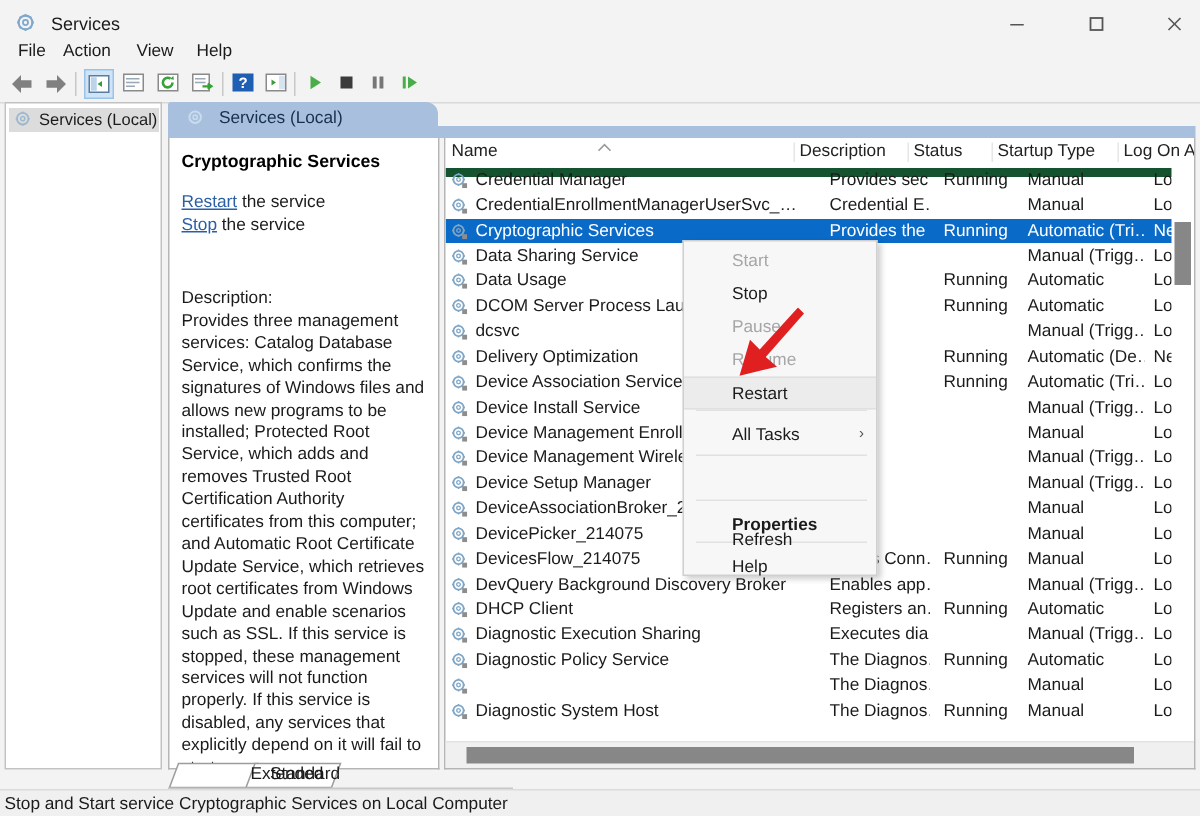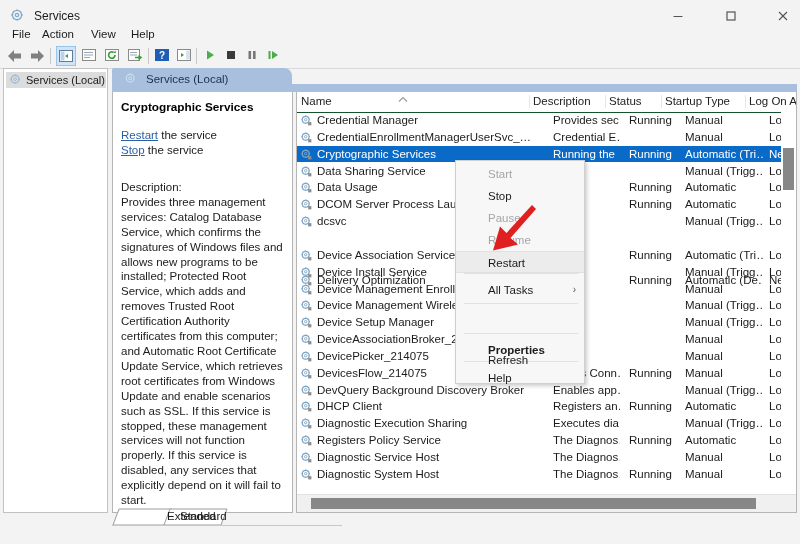--- a/index.html
+++ b/index.html
@@ -48,26 +48,26 @@
   .hdr-bar{position:absolute;left:0;top:16px;width:685px;height:8px;background:#a8c0dd;}
   .hdr-label{position:absolute;left:34px;top:4px;font-size:11.5px;color:#16314f;line-height:14px;white-space:nowrap;}
   .hdr-gear{position:absolute;left:12px;top:4px;}
 
   
   .details{position:absolute;left:0;top:24px;width:181px;height:421px;background:#fff;
            border:1px solid #b5b5b5;border-top:none;box-sizing:border-box;padding:8px 7px 0 8px;}
   .d-title{font-size:11.8px;font-weight:bold;color:#000;margin:0 0 14px 0;line-height:14px;}
   .d-link{color:#2a5fa5;text-decoration:underline;cursor:pointer;}
   .d-line{font-size:11.5px;line-height:15px;color:#1b1b1b;}
-  .d-desc{margin-top:22px;font-size:11.5px;line-height:14.9px;color:#1b1b1b;}
+  .d-desc{margin-top:34px;font-size:11.5px;line-height:14.9px;color:#1b1b1b;}
 
   
   .listpane{position:absolute;left:184px;top:24px;width:501px;height:421px;background:#fff;
             border:1px solid #b5b5b5;border-top:none;box-sizing:border-box;overflow:hidden;}
-  .colhdr{position:absolute;left:0;top:0;width:501px;height:20px;background:#fff;border-bottom:1px solid #14532d;}
+  .colhdr{position:absolute;left:0;top:0;width:501px;height:20px;background:#fff;border-bottom:6px solid #14532d;}
   .colhdr .ch{position:absolute;top:0;height:19px;line-height:19px;font-size:11.5px;color:#222;white-space:nowrap;cursor:default;}
   .colhdr .chsep{position:absolute;top:3px;width:1px;height:13px;background:#e6e6e6;}
   .sortarrow{position:absolute;left:101px;top:1px;}
 
   .rows{position:absolute;left:0;top:20px;width:485px;height:450px;overflow:hidden;}
   .row{position:absolute;left:0;width:485px;height:16.8px;cursor:default;}
   .row.sel{background:#0a6ac8;}
   .row.sel .cell{color:#fff;}
   .cell{position:absolute;top:1px;height:15px;line-height:15px;font-size:11.5px;color:#1b1b1b;white-space:nowrap;overflow:hidden;}
   .c-name{left:20px;width:232px;}
@@ -344,21 +344,21 @@
                 <circle cx="7" cy="7" r="1.5" fill="none" stroke="#7fa6c6" stroke-width="1.1"></circle>
                 <g stroke="#7fa6c6" stroke-width="1.2">
                   <line x1="7" y1="1.7" x2="7" y2="2.9"></line>
                   <line x1="7" y1="11.1" x2="7" y2="12.3"></line>
                   <line x1="1.7" y1="7" x2="2.9" y2="7"></line>
                   <line x1="11.1" y1="7" x2="12.3" y2="7"></line>
                 </g>
                 <rect x="10" y="10" width="4" height="4" fill="#8d8d8d"></rect>
               </svg></span>
             <span class="cell c-name">Cryptographic Services</span>
-            <span class="cell c-desc">Running the</span>
+            <span class="cell c-desc">Provides the</span>
             <span class="cell c-stat">Running</span>
             <span class="cell c-start">Automatic (Tri…</span>
             <span class="cell c-log">Network Se</span>
           </div>
           <div class="row" style="top: 50.55px;">
             <span class="svcicon"><svg width="13" height="13" viewBox="0 0 16 16">
                 <circle cx="7" cy="7" r="4.2" fill="none" stroke="#7fa6c6" stroke-width="1.5"></circle>
                 <circle cx="7" cy="7" r="1.5" fill="none" stroke="#7fa6c6" stroke-width="1.1"></circle>
                 <g stroke="#7fa6c6" stroke-width="1.2">
                   <line x1="7" y1="1.7" x2="7" y2="2.9"></line>
@@ -421,21 +421,21 @@
                   <line x1="11.1" y1="7" x2="12.3" y2="7"></line>
                 </g>
                 <rect x="10" y="10" width="4" height="4" fill="#8d8d8d"></rect>
               </svg></span>
             <span class="cell c-name">dcsvc</span>
             <span class="cell c-desc"></span>
             <span class="cell c-stat"></span>
             <span class="cell c-start">Manual (Trigg…</span>
             <span class="cell c-log">Local Syster</span>
           </div>
-          <div class="row" style="top: 117.95px; margin-top: 42px;">
+          <div class="row" style="top: 117.95px;">
             <span class="svcicon"><svg width="13" height="13" viewBox="0 0 16 16">
                 <circle cx="7" cy="7" r="4.2" fill="none" stroke="#7fa6c6" stroke-width="1.5"></circle>
                 <circle cx="7" cy="7" r="1.5" fill="none" stroke="#7fa6c6" stroke-width="1.1"></circle>
                 <g stroke="#7fa6c6" stroke-width="1.2">
                   <line x1="7" y1="1.7" x2="7" y2="2.9"></line>
                   <line x1="7" y1="11.1" x2="7" y2="12.3"></line>
                   <line x1="1.7" y1="7" x2="2.9" y2="7"></line>
                   <line x1="11.1" y1="7" x2="12.3" y2="7"></line>
                 </g>
                 <rect x="10" y="10" width="4" height="4" fill="#8d8d8d"></rect>
@@ -649,39 +649,38 @@
                 <circle cx="7" cy="7" r="4.2" fill="none" stroke="#7fa6c6" stroke-width="1.5"></circle>
                 <circle cx="7" cy="7" r="1.5" fill="none" stroke="#7fa6c6" stroke-width="1.1"></circle>
                 <g stroke="#7fa6c6" stroke-width="1.2">
                   <line x1="7" y1="1.7" x2="7" y2="2.9"></line>
                   <line x1="7" y1="11.1" x2="7" y2="12.3"></line>
                   <line x1="1.7" y1="7" x2="2.9" y2="7"></line>
                   <line x1="11.1" y1="7" x2="12.3" y2="7"></line>
                 </g>
                 <rect x="10" y="10" width="4" height="4" fill="#8d8d8d"></rect>
               </svg></span>
-            <span class="cell c-name">Registers Policy Service</span>
+            <span class="cell c-name">Diagnostic Policy Service</span>
             <span class="cell c-desc">The Diagnos…</span>
             <span class="cell c-stat">Running</span>
             <span class="cell c-start">Automatic</span>
             <span class="cell c-log">Local Servic</span>
           </div>
           <div class="row" style="top: 337px;">
             <span class="svcicon"><svg width="13" height="13" viewBox="0 0 16 16">
                 <circle cx="7" cy="7" r="4.2" fill="none" stroke="#7fa6c6" stroke-width="1.5"></circle>
                 <circle cx="7" cy="7" r="1.5" fill="none" stroke="#7fa6c6" stroke-width="1.1"></circle>
                 <g stroke="#7fa6c6" stroke-width="1.2">
                   <line x1="7" y1="1.7" x2="7" y2="2.9"></line>
                   <line x1="7" y1="11.1" x2="7" y2="12.3"></line>
                   <line x1="1.7" y1="7" x2="2.9" y2="7"></line>
                   <line x1="11.1" y1="7" x2="12.3" y2="7"></line>
                 </g>
                 <rect x="10" y="10" width="4" height="4" fill="#8d8d8d"></rect>
               </svg></span>
-            <span class="cell c-name">Diagnostic Service Host</span>
             <span class="cell c-desc">The Diagnos…</span>
             <span class="cell c-stat"></span>
             <span class="cell c-start">Manual</span>
             <span class="cell c-log">Local Servic</span>
           </div>
           <div class="row" style="top: 353.85px;">
             <span class="svcicon"><svg width="13" height="13" viewBox="0 0 16 16">
                 <circle cx="7" cy="7" r="4.2" fill="none" stroke="#7fa6c6" stroke-width="1.5"></circle>
                 <circle cx="7" cy="7" r="1.5" fill="none" stroke="#7fa6c6" stroke-width="1.1"></circle>
                 <g stroke="#7fa6c6" stroke-width="1.2">
@@ -735,14 +734,17 @@
   <div class="tabstrip">
     <svg width="230" height="18" viewBox="0 0 230 18" style="position:absolute;left:0;top:0">
       <path d="M1 17 L7 1 L60 1 L54 17 Z" fill="#ffffff" stroke="#9c9c9c" stroke-width="1"></path>
       <path d="M52 17 L58 1 L115 1 L109 17 Z" fill="#ffffff" stroke="#9c9c9c" stroke-width="1"></path>
       <line x1="0" y1="17.5" x2="230" y2="17.5" stroke="#c8c8c8" stroke-width="1"></line>
     </svg>
     <div class="tabtxt" id="tab-extended">Extended</div>
     <div class="tabtxt" id="tab-standard">Standard</div>
   </div>
 
+  <div class="statusbar">
+    <div class="statustxt">Stop and Start service Cryptographic Services on Local Computer</div>
+  </div>
 
 </div>
 
 </body></html>

